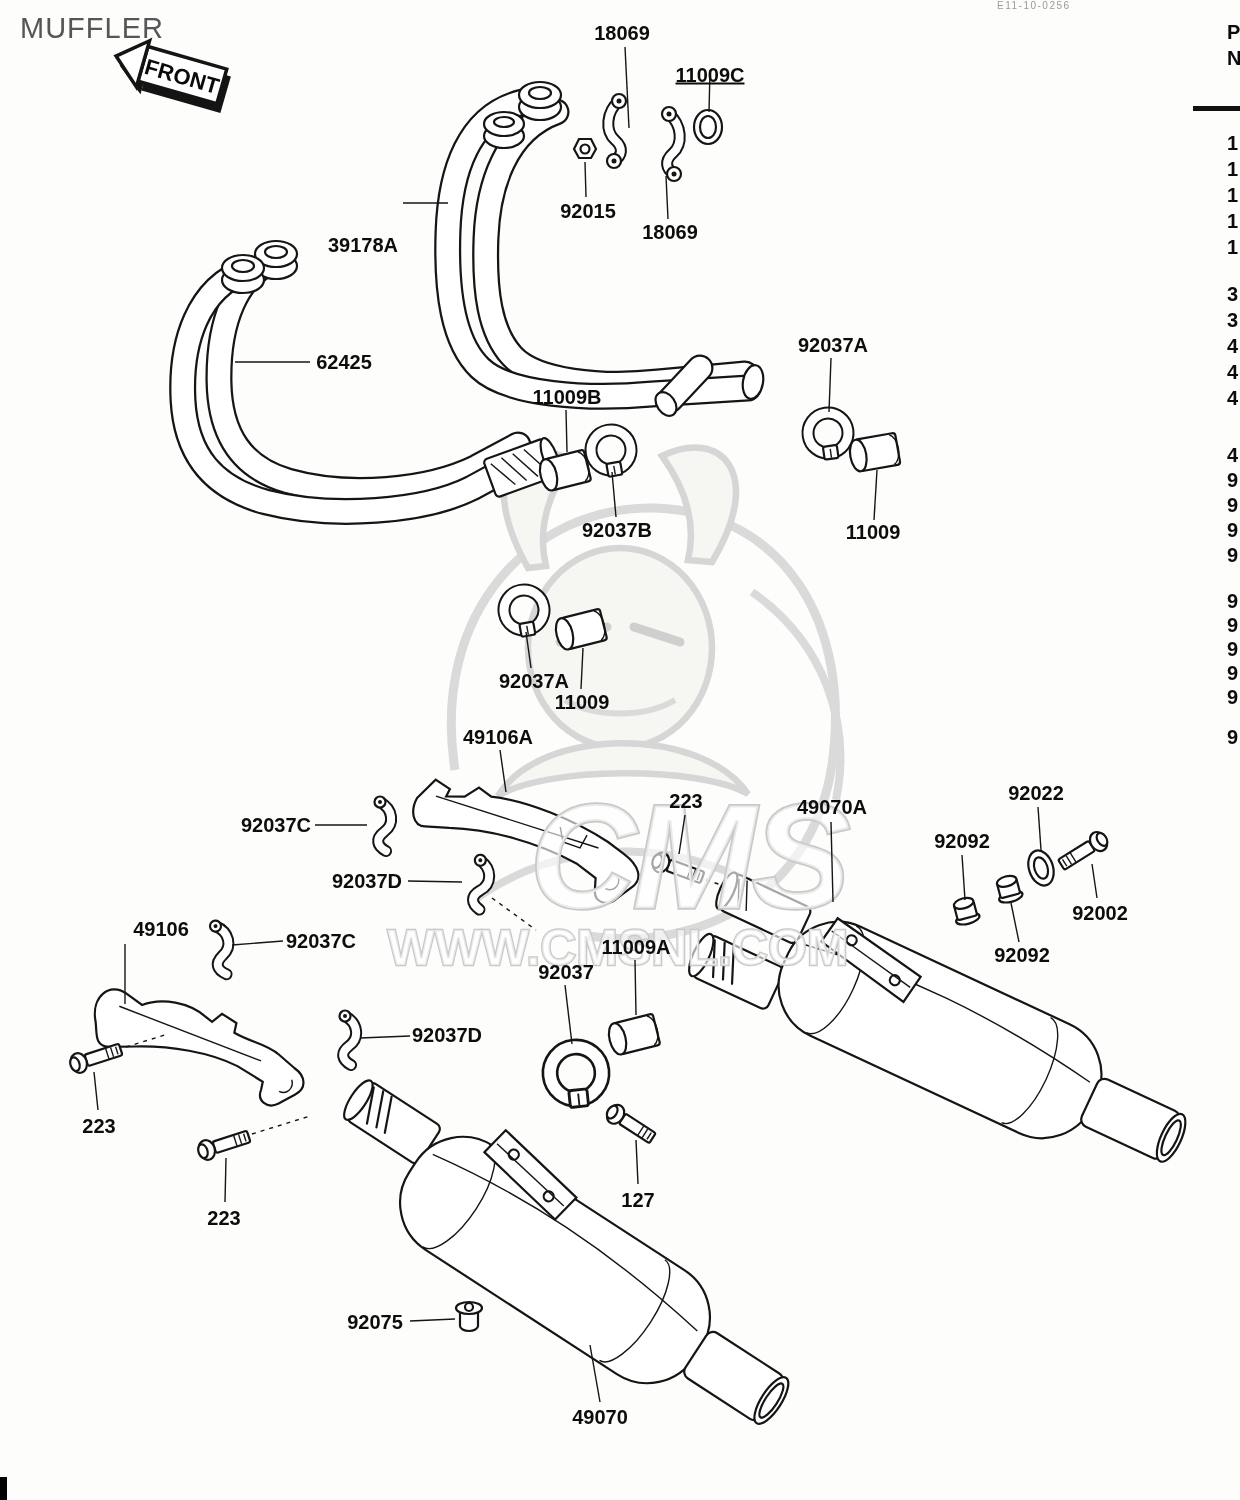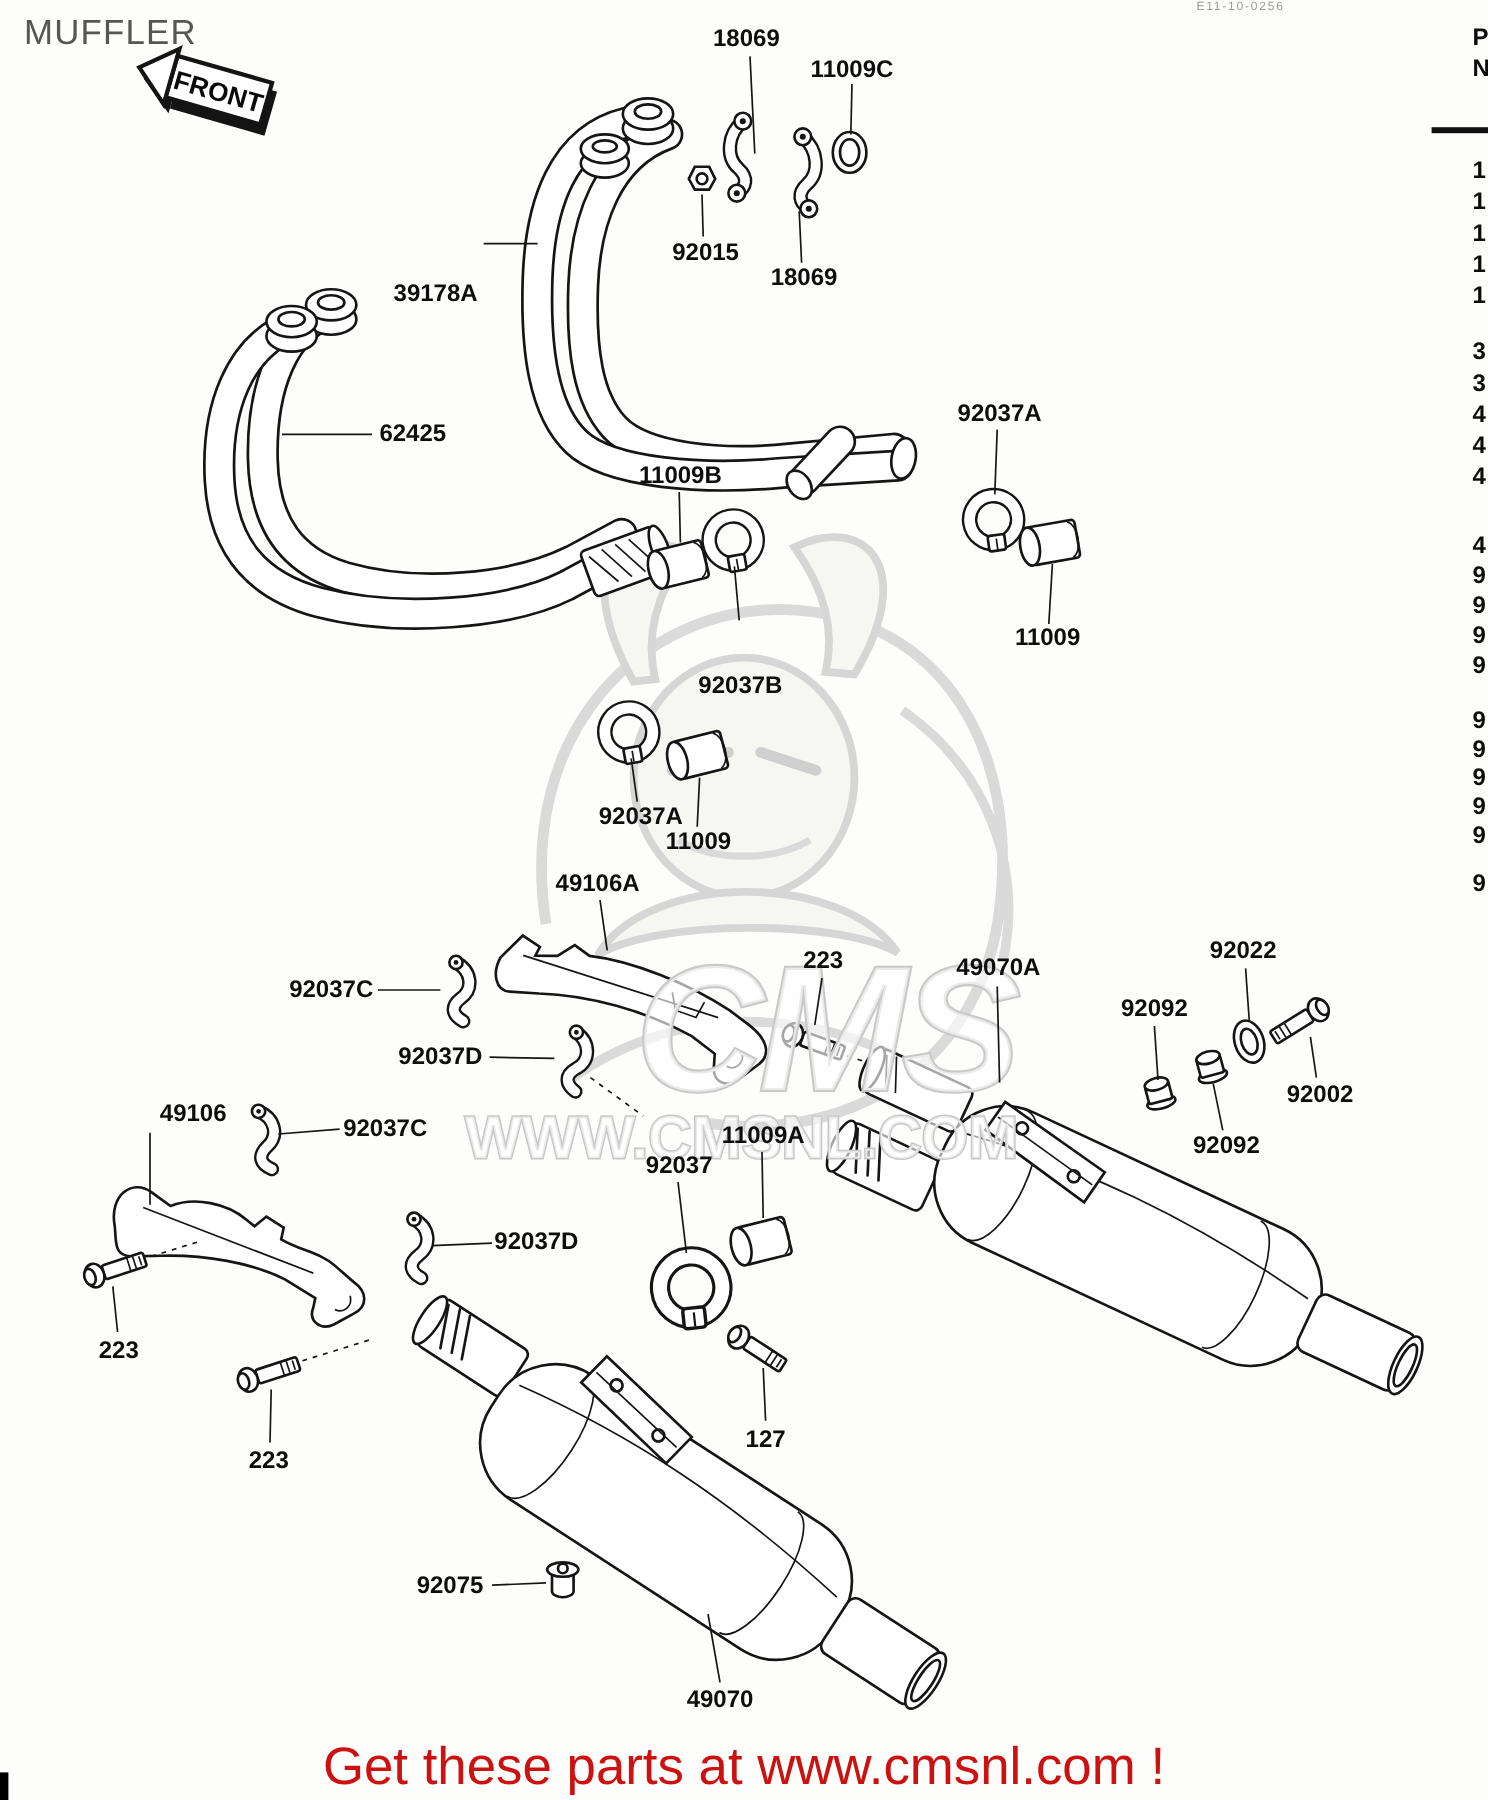--- a/index.html
+++ b/index.html
@@ -319,28 +319,28 @@
       <div class="rdigit" style="top: 555px;">9</div>
       <div class="rdigit" style="top: 601px;">9</div>
       <div class="rdigit" style="top: 625px;">9</div>
       <div class="rdigit" style="top: 649px;">9</div>
       <div class="rdigit" style="top: 673px;">9</div>
       <div class="rdigit" style="top: 697px;">9</div>
       <div class="rdigit" style="top: 737px;">9</div>
     </div>
   <div id="labels-layer">
       <div class="plabel" style="left: 622px; top: 33px;">18069</div>
-      <div class="plabel" style="left: 710px; top: 59px;">11009C</div>
+      <div class="plabel" style="left: 710px; top: 75px; text-decoration: underline;">11009C</div>
       <div class="plabel" style="left: 363px; top: 203px; margin-top: 42px;">39178A</div>
       <div class="plabel" style="left: 588px; top: 211px;">92015</div>
       <div class="plabel" style="left: 670px; top: 232px;">18069</div>
       <div class="plabel" style="left: 344px; top: 362px;">62425</div>
       <div class="plabel" style="left: 567px; top: 397px;">11009B</div>
       <div class="plabel" style="left: 833px; top: 345px;">92037A</div>
-      <div class="plabel" style="left: 617px; top: 530px; margin-top: 42px;">92037B</div>
+      <div class="plabel" style="left: 617px; top: 530px;">92037B</div>
       <div class="plabel" style="left: 873px; top: 532px;">11009</div>
       <div class="plabel" style="left: 534px; top: 681px;">92037A</div>
       <div class="plabel" style="left: 582px; top: 702px;">11009</div>
       <div class="plabel" style="left: 498px; top: 737px; text-align: right;">49106A</div>
       <div class="plabel" style="left: 276px; top: 825px;">92037C</div>
       <div class="plabel" style="left: 367px; top: 881px;">92037D</div>
       <div class="plabel" style="left: 686px; top: 801px;">223</div>
       <div class="plabel" style="left: 832px; top: 807px;">49070A</div>
       <div class="plabel" style="left: 962px; top: 841px;">92092</div>
       <div class="plabel" style="left: 1036px; top: 793px;">92022</div>
@@ -350,15 +350,14 @@
       <div class="plabel" style="left: 321px; top: 941px;">92037C</div>
       <div class="plabel" style="left: 636px; top: 947px;">11009A</div>
       <div class="plabel" style="left: 566px; top: 972px;">92037</div>
       <div class="plabel" style="left: 447px; top: 1035px;">92037D</div>
       <div class="plabel" style="left: 99px; top: 1126px;">223</div>
       <div class="plabel" style="left: 224px; top: 1218px;">223</div>
       <div class="plabel" style="left: 638px; top: 1200px;">127</div>
       <div class="plabel" style="left: 375px; top: 1322px;">92075</div>
       <div class="plabel" style="left: 600px; top: 1417px;">49070</div>
     </div>
-  <div class="footer">Get these parts at www.cmsnl.com !</div>
   <div class="corner-mark"></div>
 </div>
 
 </body></html>

